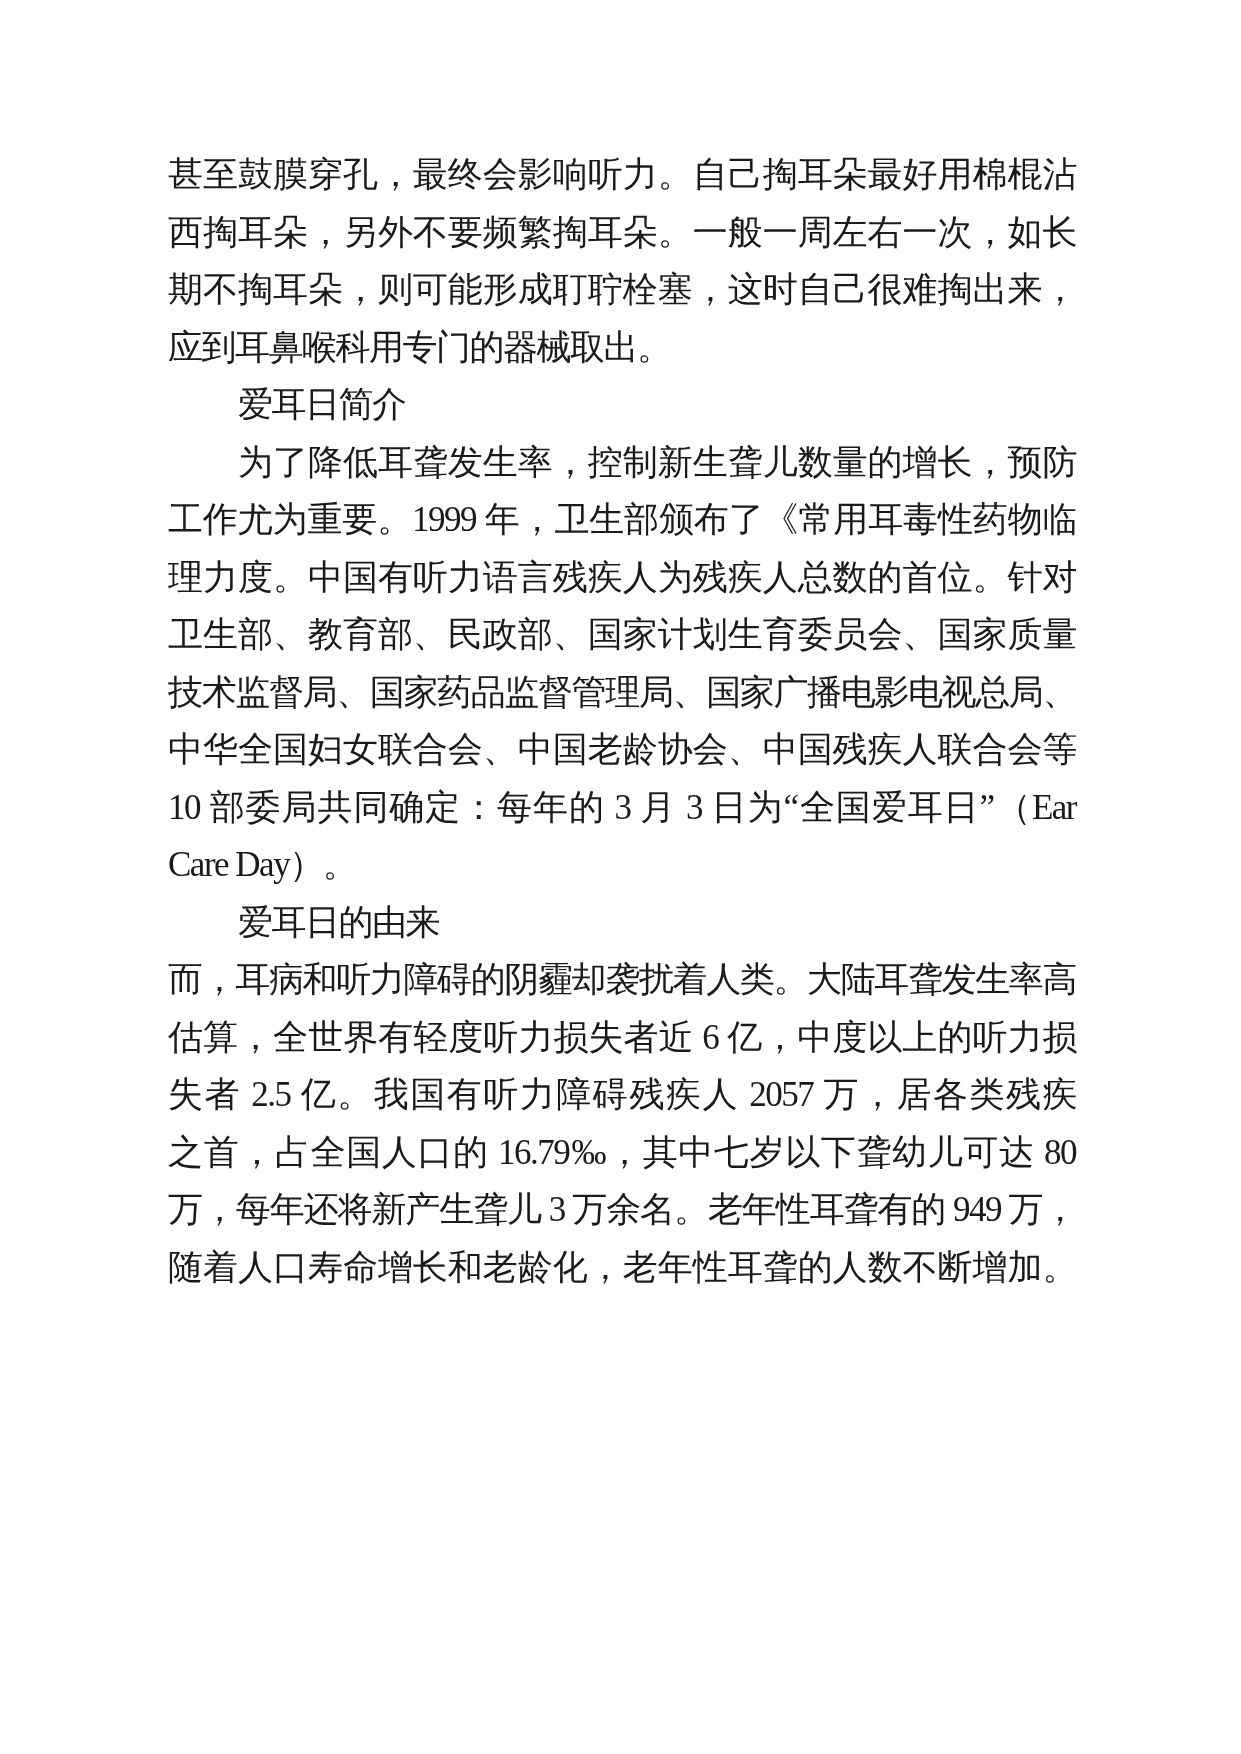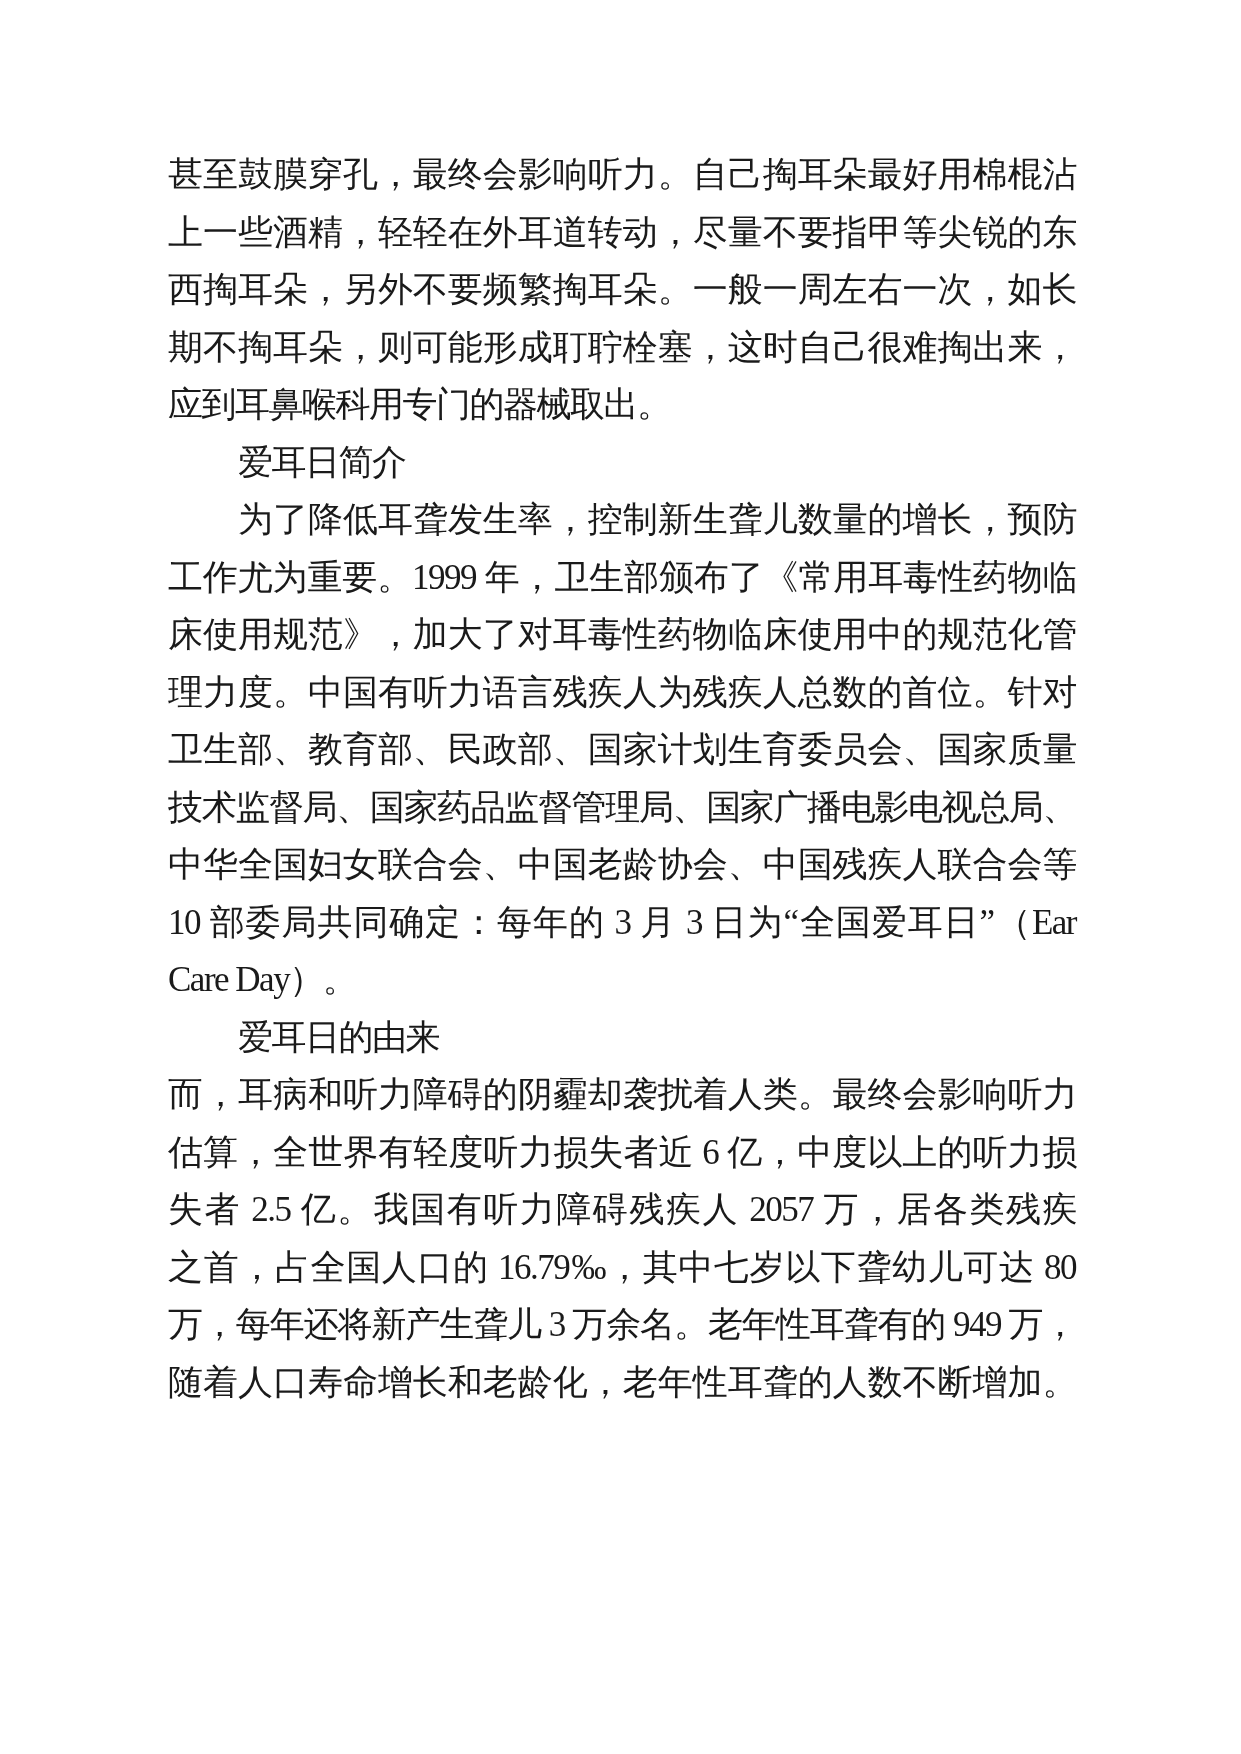--- a/index.html
+++ b/index.html
@@ -45,44 +45,42 @@
     padding-left: 70px;
   }
 </style>
 </head>
 <body>
 
 <div class="page" style="background: rgb(255, 255, 255);">
   <div class="doc-body" style="color: rgb(26, 26, 26);">
       <div class="paragraph">
         <div class="line">甚至鼓膜穿孔，最终会影响听力。自己掏耳朵最好用棉棍沾</div>
-        <div class="line">上一些酒精，轻轻在外耳道转动，尽量不要指甲等尖锐的东</div>
         <div class="line">西掏耳朵，另外不要频繁掏耳朵。一般一周左右一次，如长</div>
         <div class="line">期不掏耳朵，则可能形成耵聍栓塞，这时自己很难掏出来，</div>
         <div class="line short">应到耳鼻喉科用专门的器械取出。</div>
       </div>
       <div class="paragraph">
         <div class="line indent short">爱耳日简介</div>
       </div>
       <div class="paragraph">
         <div class="line indent">为了降低耳聋发生率，控制新生聋儿数量的增长，预防</div>
         <div class="line">工作尤为重要。1999 年，卫生部颁布了《常用耳毒性药物临</div>
-        <div class="line">床使用规范》，加大了对耳毒性药物临床使用中的规范化管</div>
         <div class="line">理力度。中国有听力语言残疾人为残疾人总数的首位。针对</div>
         <div class="line">卫生部、教育部、民政部、国家计划生育委员会、国家质量</div>
         <div class="line">技术监督局、国家药品监督管理局、国家广播电影电视总局、</div>
         <div class="line">中华全国妇女联合会、中国老龄协会、中国残疾人联合会等</div>
         <div class="line">10 部委局共同确定：每年的 3 月 3 日为“全国爱耳日”（Ear</div>
         <div class="line short">Care Day）。</div>
       </div>
       <div class="paragraph">
         <div class="line indent short">爱耳日的由来</div>
       </div>
       <div class="paragraph">
-        <div class="line">而，耳病和听力障碍的阴霾却袭扰着人类。最终会影响听力</div>
+        <div class="line">而，耳病和听力障碍的阴霾却袭扰着人类。大陆耳聋发生率高</div>
         <div class="line">估算，全世界有轻度听力损失者近 6 亿，中度以上的听力损</div>
         <div class="line">失者 2.5 亿。我国有听力障碍残疾人 2057 万，居各类残疾</div>
         <div class="line">之首，占全国人口的 16.79‰，其中七岁以下聋幼儿可达 80</div>
         <div class="line">万，每年还将新产生聋儿 3 万余名。老年性耳聋有的 949 万，</div>
         <div class="line">随着人口寿命增长和老龄化，老年性耳聋的人数不断增加。</div>
       </div>
     </div>
 </div>
 
 </body></html>

